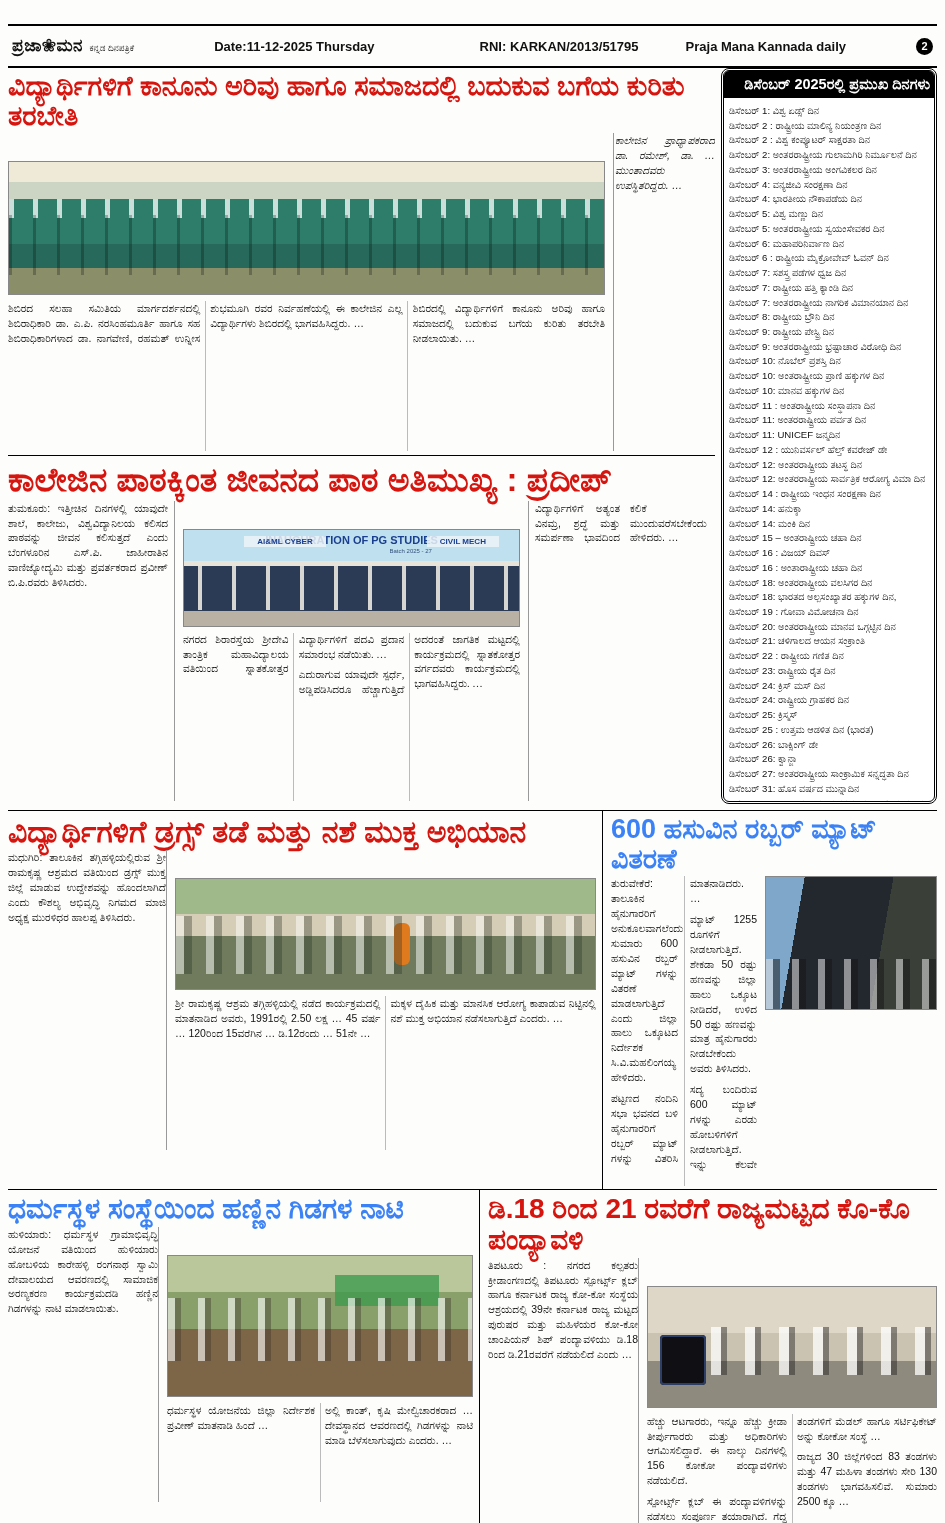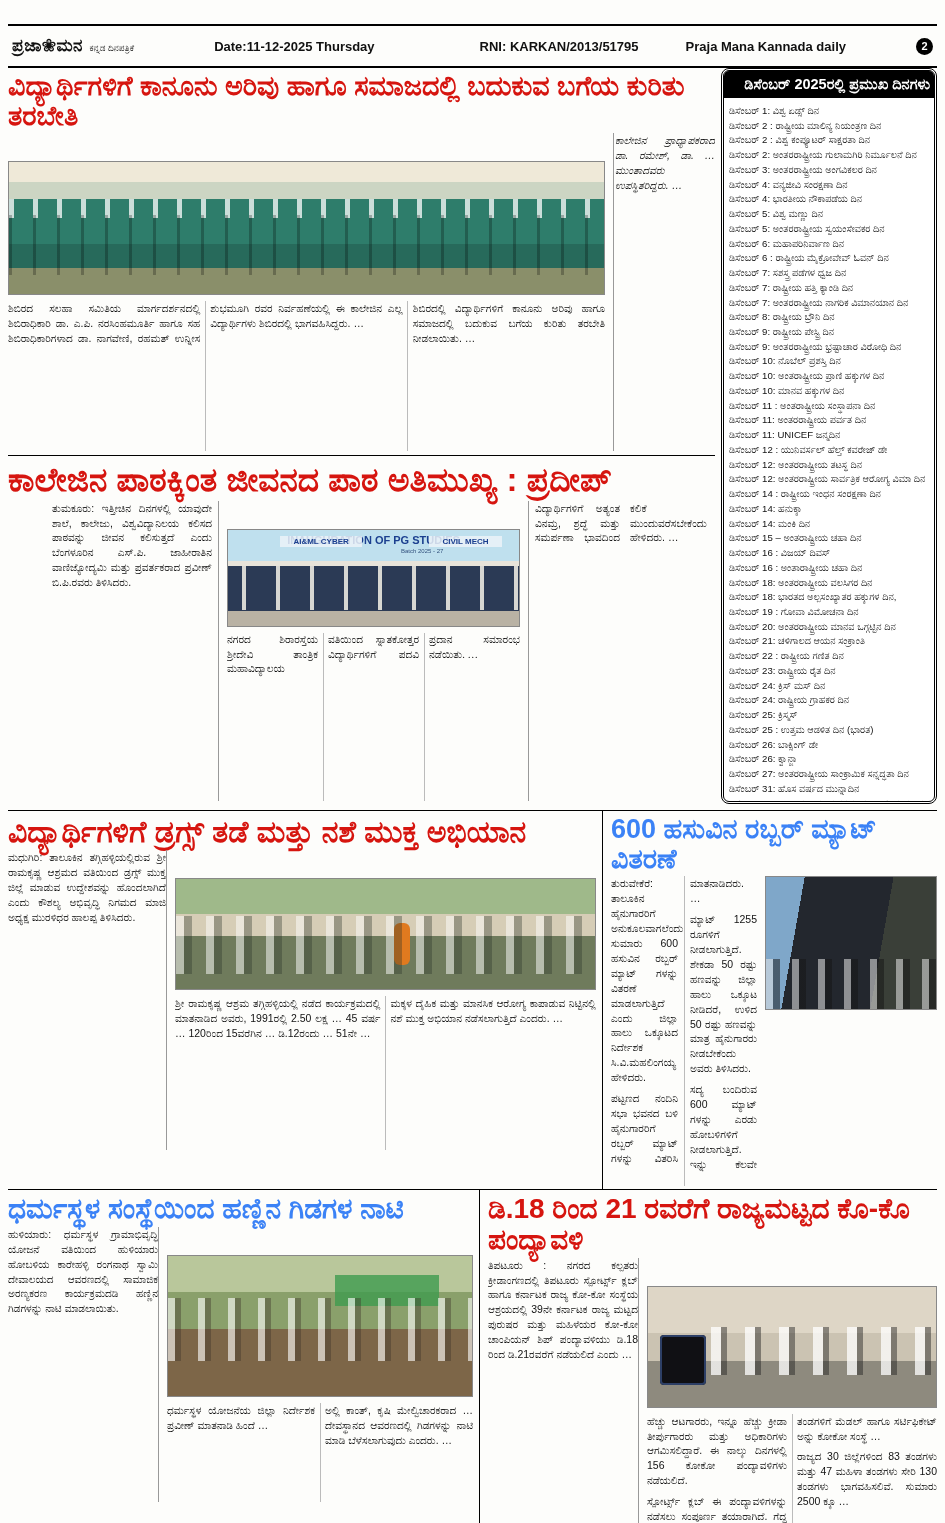--- a/index.html
+++ b/index.html
@@ -36,21 +36,21 @@
       linear-gradient(to bottom,#efe9d8 0 15%,#ccd5c3 15% 28%,#2e7d6b 28% 62%,#276a5b 62% 80%,#8a8f6a 80% 100%);}
   .photo-campers::before{content:"";position:absolute;left:0;right:0;top:28%;height:14%;
       background:repeating-linear-gradient(90deg,rgba(255,255,255,.75) 0 5px,transparent 5px 24px);}
   .photo-campers::after{content:"";position:absolute;left:0;right:0;top:40%;height:45%;
       background:repeating-linear-gradient(90deg,rgba(0,0,0,.25) 0 3px,transparent 3px 24px);}
   .a1-midcols{column-count:3;column-gap:10px;column-rule:1px solid #bbb;flex:1;}
   .a1-right{width:100px;flex:none;padding-left:1px;border-left:1px solid #999;font-style:italic;}
   
   .a2-head{font-size:33px;margin-top:6px;}
   .a2-body{display:flex;gap:8px;height:300px;overflow:hidden;}
-  .a2-left{width:160px;flex:none;padding-right:6px;margin-left:44px;}
+  .a2-left{width:160px;flex:none;padding-right:6px;}
   .a2-mid{flex:1;min-width:0;display:flex;flex-direction:column;gap:6px;}
   .photo-pg{height:96px;background:
       linear-gradient(to bottom,#bfe0ee 0 32%,#e8e4da 32% 38%,#2b3a55 38% 84%,#b9b2a4 84% 100%);}
   .photo-pg::after{content:"";position:absolute;left:0;right:0;top:38%;height:46%;
       background:repeating-linear-gradient(90deg,transparent 0 14px,rgba(245,242,232,.85) 14px 18px,transparent 18px 34px);}
   .pg-banner{position:absolute;top:4px;left:50%;transform:translateX(-50%);
       color:#1b3f8f;font-weight:bold;font-size:11px;white-space:nowrap;z-index:2;}
   .pg-banner-sub{position:absolute;top:18px;right:26%;color:#33527e;font-size:6px;z-index:2;}
   .pg-side{position:absolute;top:6px;color:#1b3f8f;font-weight:bold;font-size:8px;line-height:1.2;
       background:rgba(235,242,248,.85);padding:1px 13px;z-index:2;white-space:pre-line;text-align:center;}
@@ -155,20 +155,21 @@
             </div>
           <div class="a2-mid">
             <div class="photo photo-pg">
               <span class="pg-banner">INAUGURATION OF PG STUDIES</span>
               <span class="pg-banner-sub">Batch 2025 - 27</span>
               <span class="pg-side pg-left">AI&amp;ML CYBER</span>
               <span class="pg-side pg-right">CIVIL MECH</span>
             </div>
             <div class="a2-midcols paras">
                 <p class="para">ನಗರದ ಶಿರಾರಸ್ತೆಯ ಶ್ರೀದೇವಿ ತಾಂತ್ರಿಕ ಮಹಾವಿದ್ಯಾಲಯ ವತಿಯಿಂದ ಸ್ನಾತಕೋತ್ತರ ವಿದ್ಯಾರ್ಥಿಗಳಿಗೆ ಪದವಿ ಪ್ರದಾನ ಸಮಾರಂಭ ನಡೆಯಿತು. …</p>
+                <p class="para">ಎದುರಾಗುವ ಯಾವುದೇ ಸ್ಪರ್ಧೆ, ಅಡ್ಡಿಪಡಿಸಿದರೂ ಹೆಚ್ಚಾಗುತ್ತಿದೆ ಅದರಂತೆ ಜಾಗತಿಕ ಮಟ್ಟದಲ್ಲಿ ಕಾರ್ಯಕ್ರಮದಲ್ಲಿ ಸ್ನಾತಕೋತ್ತರ ವರ್ಗದವರು ಕಾರ್ಯಕ್ರಮದಲ್ಲಿ ಭಾಗವಹಿಸಿದ್ದರು. …</p>
               </div>
           </div>
           <div class="a2-right paras">
               <p class="para">ವಿದ್ಯಾರ್ಥಿಗಳಿಗೆ ಅತ್ಯಂತ ವಿನಮ್ರ, ಶ್ರದ್ಧೆ ಮತ್ತು ಸಮರ್ಪಣಾ ಭಾವದಿಂದ ಕಲಿಕೆ ಮುಂದುವರೆಸಬೇಕೆಂದು ಹೇಳಿದರು. …</p>
             </div>
         </div>
       </section>
     </div>
 
     <aside class="sidebar">

